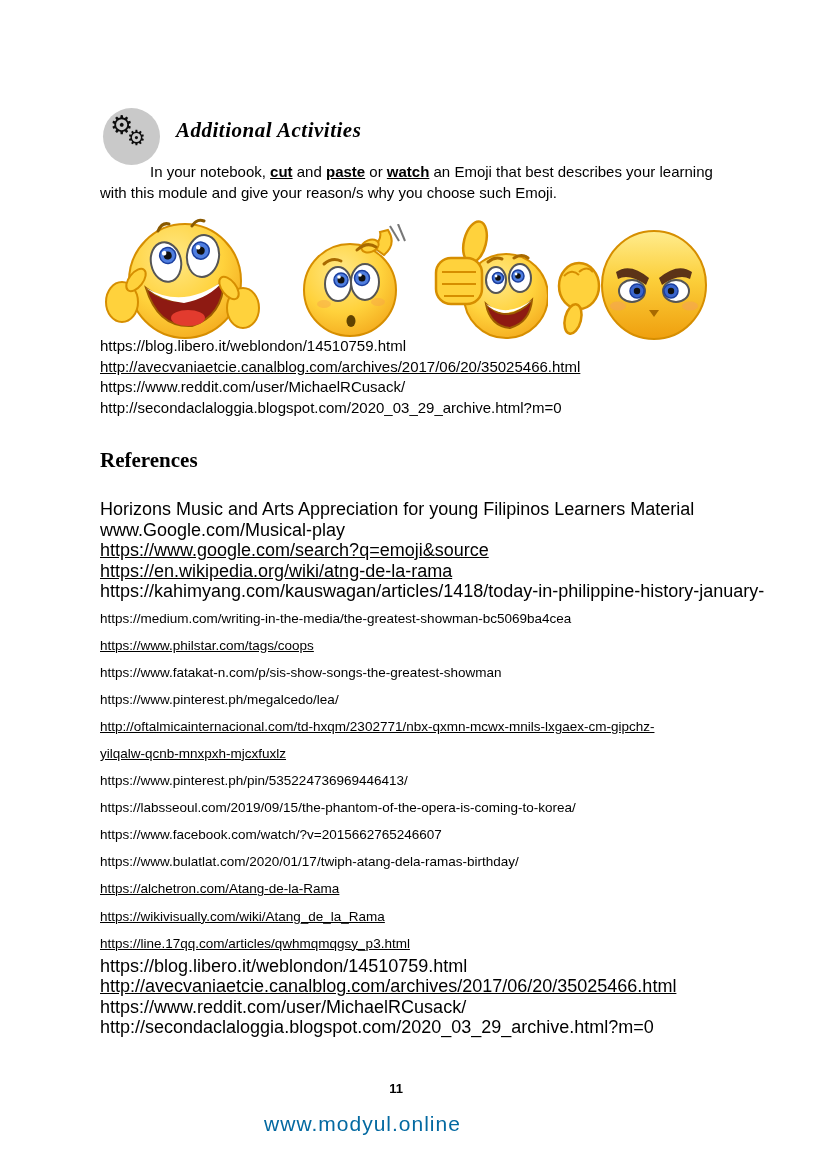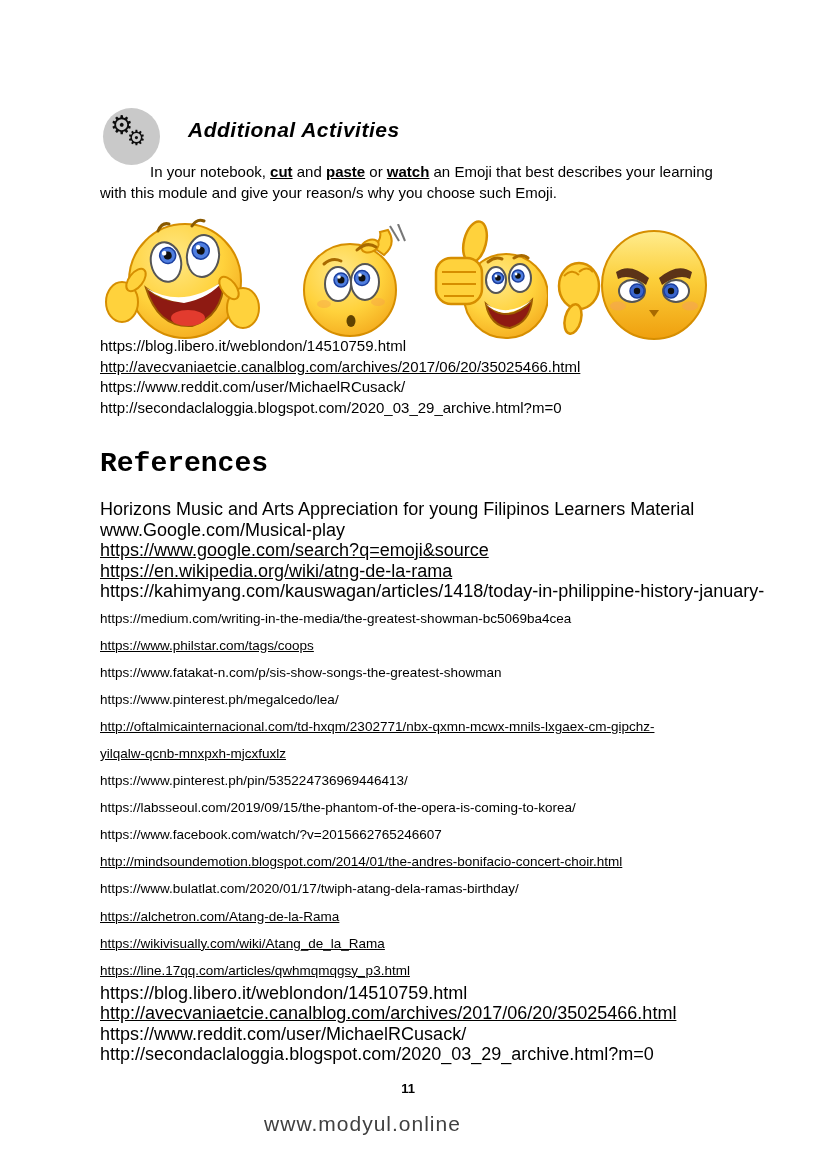--- a/index.html
+++ b/index.html
@@ -4,55 +4,55 @@
 <style>
   html,body{margin:0;padding:0;background:#fff;}
   .page{position:relative;width:826px;height:1169px;background:#ffffff;overflow:hidden;
         font-family:"Liberation Sans",sans-serif;color:#000;}
 
   
   .icon-circle{position:absolute;left:103px;top:108px;width:57px;height:57px;border-radius:50%;
                background:#c9c9c9;}
   .gear-a{position:absolute;left:7px;top:2px;font-family:"DejaVu Sans",sans-serif;font-size:26px;color:#0d0d0d;}
   .gear-b{position:absolute;left:24px;top:18px;font-family:"DejaVu Sans",sans-serif;font-size:21px;color:#0d0d0d;}
-  .section-title{position:absolute;left:176px;top:118px;font-family:Liberation Sans, sans-serif;
-                 font-weight:bold;font-style:italic;font-size:21px;letter-spacing:.5px;margin-left:12px;}
+  .section-title{position:absolute;left:176px;top:118px;font-family:Liberation Serif, serif;
+                 font-weight:bold;font-style:italic;font-size:21px;letter-spacing:.5px;}
 
   
   .intro{position:absolute;left:100px;top:161px;width:630px;font-size:15px;line-height:21px;
          text-indent:50px;}
   .intro .b{font-weight:bold;}
   .u{text-decoration:underline;}
 
   
   .emoji-row{position:absolute;left:100px;top:218px;width:615px;height:126px;}
   .emoji{position:absolute;}
   .emoji-1{left:0;top:0;}
   .emoji-2{left:196px;top:6px;}
   .emoji-3{left:330px;top:2px;}
   .emoji-4{left:452px;top:10px;}
 
   
   .link-line{white-space:nowrap;}
   .sources{position:absolute;left:100px;top:336px;width:640px;}
   .sources .link-line{font-size:15px;line-height:20.5px;}
 
-  .ref-heading{position:absolute;left:100px;top:448px;font-family:Liberation Mono, monospace;
-               font-weight:bold;font-size:28px;}
+  .ref-heading{position:absolute;left:100px;top:448px;font-family:Liberation Serif, serif;
+               font-weight:bold;font-size:21px;}
   .ref-list{position:absolute;left:100px;top:499px;width:640px;}
   .link-group.large .link-line{font-size:18px;line-height:20.5px;}
   .link-group.small .link-line{font-size:13.5px;line-height:20.1px;margin-top:7px;}
   .link-group.g2{margin-top:6px;}
   .link-group.g3{margin-top:2px;}
 
   
-  .page-number{position:absolute;left:12px;top:1081px;width:792px;text-align:center;
+  .page-number{position:absolute;left:0;top:1081px;width:792px;text-align:center;
                font-size:13px;font-weight:700;}
   .watermark{position:absolute;left:0;top:1112px;width:725px;text-align:center;
-             font-size:21px;color:#404040;letter-spacing:1px;}
+             font-size:21px;color:#0369a1;letter-spacing:1px;}
 </style>
 </head>
 <body>
 
 <div class="page">
 
   <div class="icon-circle">
     <span class="gear-a">⚙</span>
     <span class="gear-b">⚙</span>
   </div>
@@ -207,21 +207,20 @@
       <div class="link-group small g2">
         <div class="link-line">https://medium.com/writing-in-the-media/the-greatest-showman-bc5069ba4cea</div>
         <div class="link-line u">https://www.philstar.com/tags/coops</div>
         <div class="link-line">https://www.fatakat-n.com/p/sis-show-songs-the-greatest-showman</div>
         <div class="link-line">https://www.pinterest.ph/megalcedo/lea/</div>
         <div class="link-line u">http://oftalmicainternacional.com/td-hxqm/2302771/nbx-qxmn-mcwx-mnils-lxgaex-cm-gipchz-</div>
         <div class="link-line u">yilqalw-qcnb-mnxpxh-mjcxfuxlz</div>
         <div class="link-line">https://www.pinterest.ph/pin/535224736969446413/</div>
         <div class="link-line">https://labsseoul.com/2019/09/15/the-phantom-of-the-opera-is-coming-to-korea/</div>
         <div class="link-line">https://www.facebook.com/watch/?v=2015662765246607</div>
-        <div class="link-line u">http://mindsoundemotion.blogspot.com/2014/01/the-andres-bonifacio-concert-choir.html</div>
         <div class="link-line">https://www.bulatlat.com/2020/01/17/twiph-atang-dela-ramas-birthday/</div>
         <div class="link-line u">https://alchetron.com/Atang-de-la-Rama</div>
         <div class="link-line u">https://wikivisually.com/wiki/Atang_de_la_Rama</div>
         <div class="link-line u">https://line.17qq.com/articles/qwhmqmqgsy_p3.html</div>
       </div>
       <div class="link-group large g3">
         <div class="link-line">https://blog.libero.it/weblondon/14510759.html</div>
         <div class="link-line u">http://avecvaniaetcie.canalblog.com/archives/2017/06/20/35025466.html</div>
         <div class="link-line">https://www.reddit.com/user/MichaelRCusack/</div>
         <div class="link-line">http://secondaclaloggia.blogspot.com/2020_03_29_archive.html?m=0</div>

